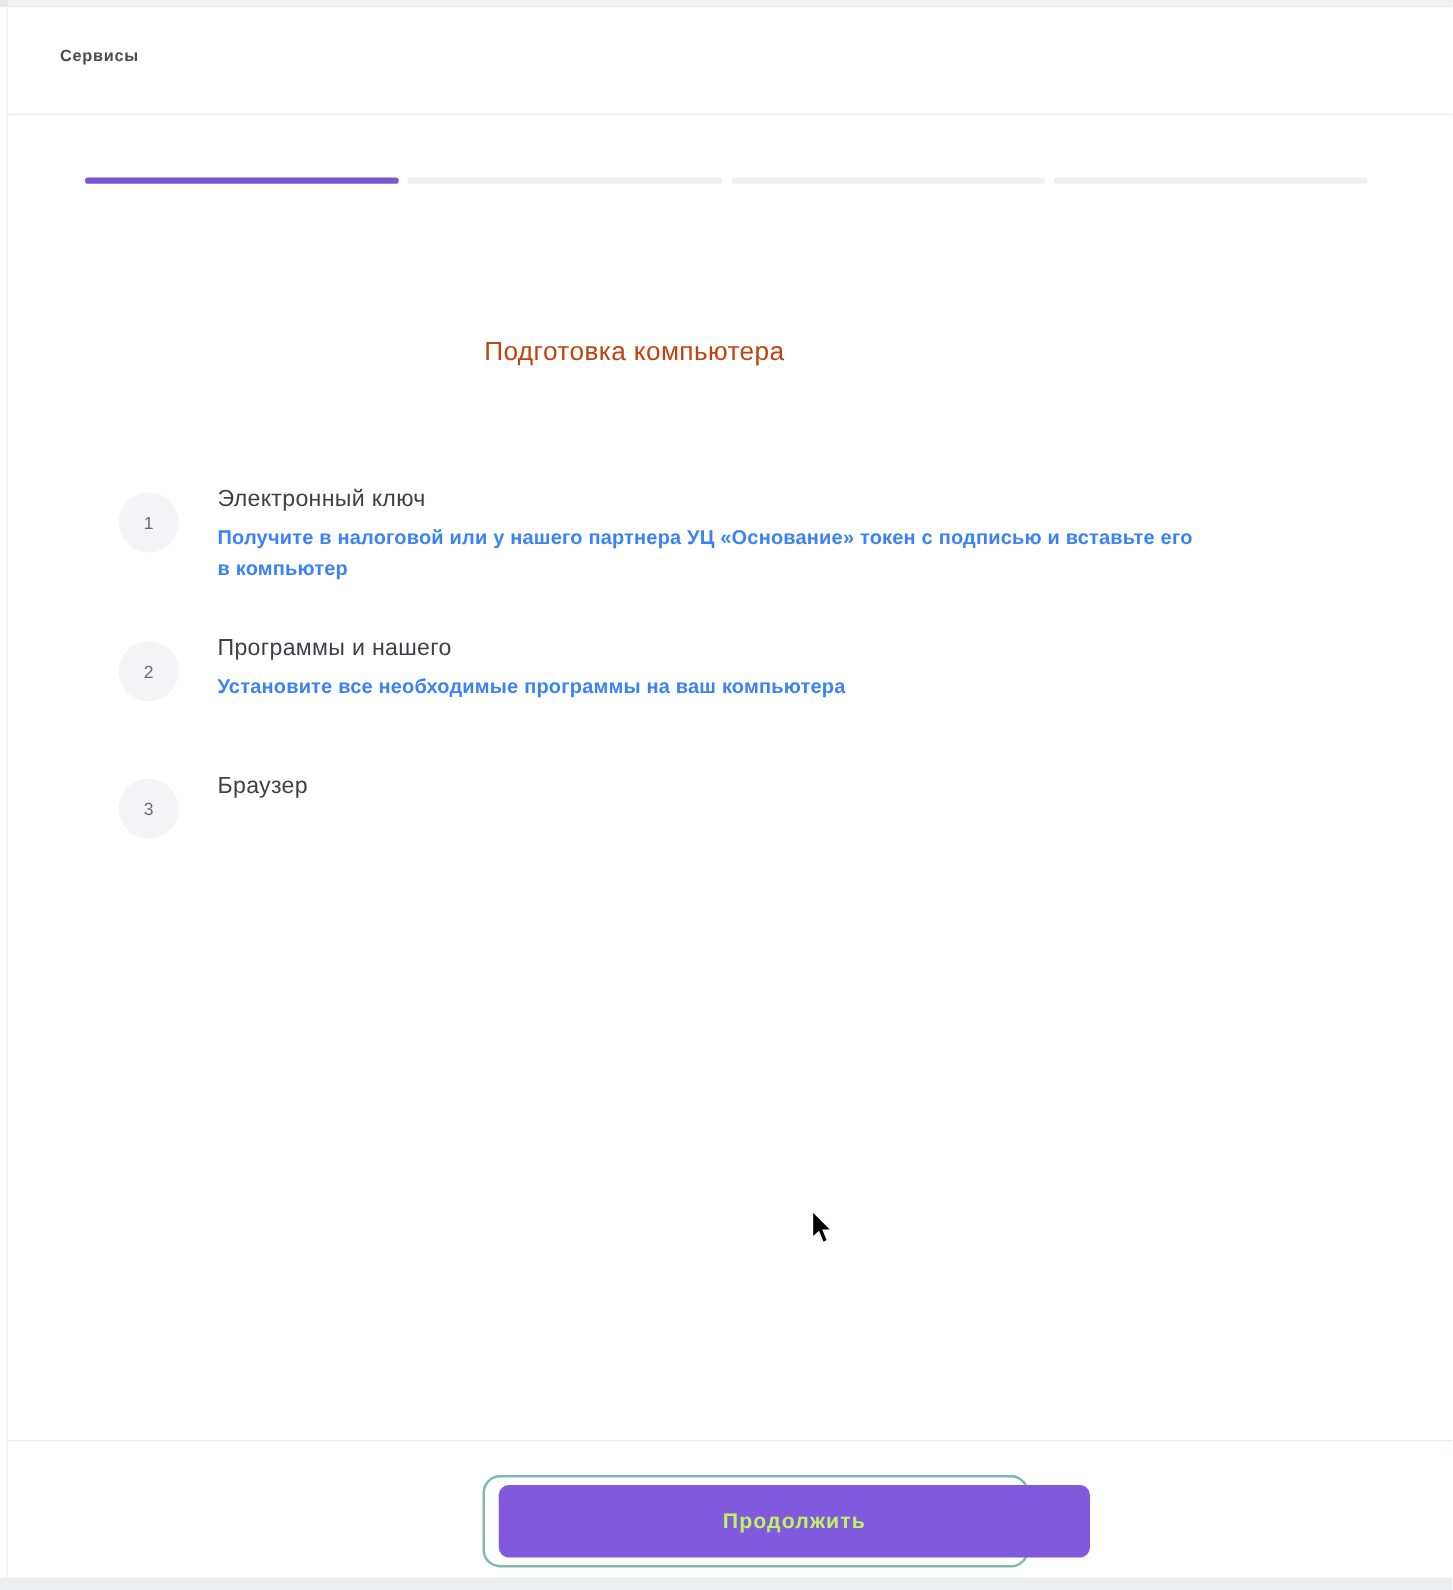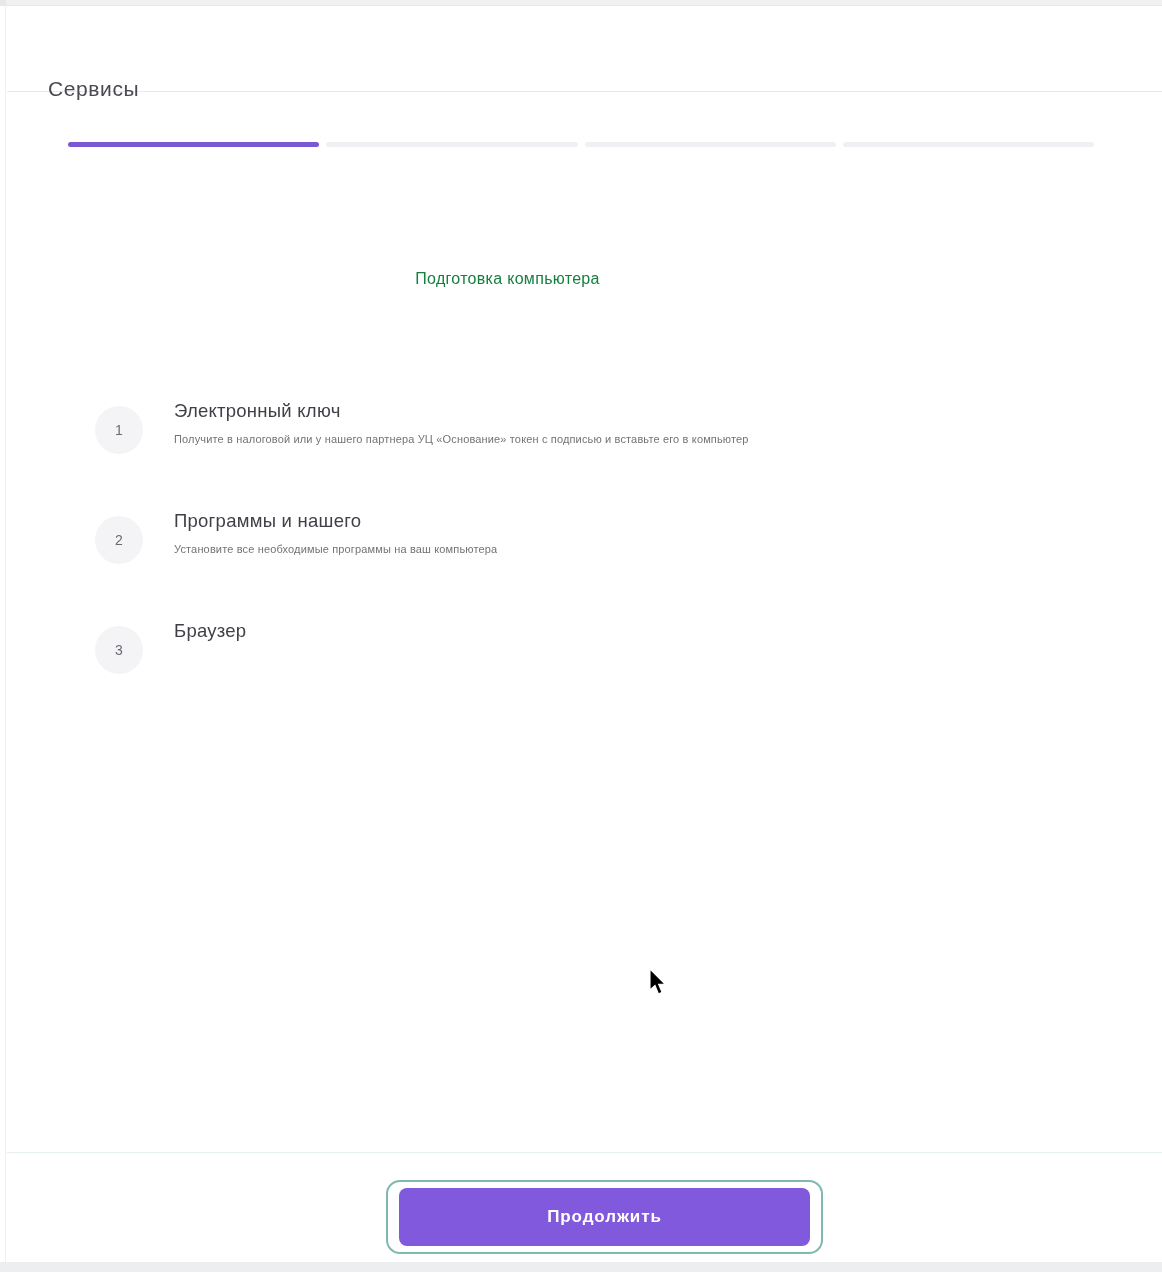--- a/index.html
+++ b/index.html
@@ -47,25 +47,24 @@
     top: 6px; left: 7px;
     width: 1155px;
     height: 86px;
     background: #ffffff;
     border-bottom: 1px solid #e9e9ec;
   }
   .header-title {
     position: absolute;
     left: 41px;
     top: 31px;
-    font-size: 21px;
+    font-size: 13px;
     letter-spacing: 0.6px;
     color: #4a4a52;
-    font-weight: 400;
-    margin-top: 40px;
+    font-weight: 700;
   }
 
   
   .progress {
     position: absolute;
     top: 142px;
     left: 68px;
     width: 1026px;
     height: 5px;
     display: flex;
@@ -81,22 +80,22 @@
   .seg.done { background: #7b57d4; }
   .seg.todo { background: #f0eff4; }
 
   
   .page-title {
     position: absolute;
     top: 270px;
     left: 0;
     width: 1015px;
     text-align: center;
-    font-size: 16px;
-    color: #15803d;
+    font-size: 21px;
+    color: #c2410c;
     letter-spacing: 0.3px;
     font-weight: 400;
   }
 
   
   .steps {
     position: absolute;
     top: 388px;
     left: 95px;
     width: 950px;
@@ -119,30 +118,31 @@
     font-size: 14px;
     display: flex;
     align-items: center;
     justify-content: center;
     letter-spacing: 0.2px;
   }
   .step-title {
     font-size: 18.5px;
     color: #3f3f47;
     letter-spacing: 0.25px;
-    margin: 12px 0 9px 0;
+    margin: 0 0 9px 0;
     font-weight: 400;
   }
   .step-desc {
-    font-size: 11px;
-    color: #737373;
+    font-size: 16px;
+    color: #3b82f6;
     line-height: 1.55;
     letter-spacing: 0.15px;
     max-width: 790px;
     margin: 0;
+    font-weight: bold;
   }
 
   
   .footer {
     position: absolute;
     bottom: 0;
     left: 7px;
     width: 1155px;
     height: 120px;
     background: #ffffff;
@@ -155,26 +155,26 @@
     width: 437px;
     height: 74px;
     border: 2px solid #7fb8b0;
     border-radius: 14px;
     background: transparent;
   }
   .cta-button {
     position: absolute;
     left: 399px;
     top: 1188px;
-    width: 411px;
+    width: 473px;
     height: 58px;
     border: none;
     border-radius: 8px;
     background: #8059dd;
-    color: #ffffff;
+    color: #bef264;
     font-size: 17px;
     letter-spacing: 0.9px;
     font-weight: 700;
     font-family: "Liberation Sans", sans-serif;
     cursor: pointer;
   }
 
   
   .bottom-strip {
     position: absolute;

